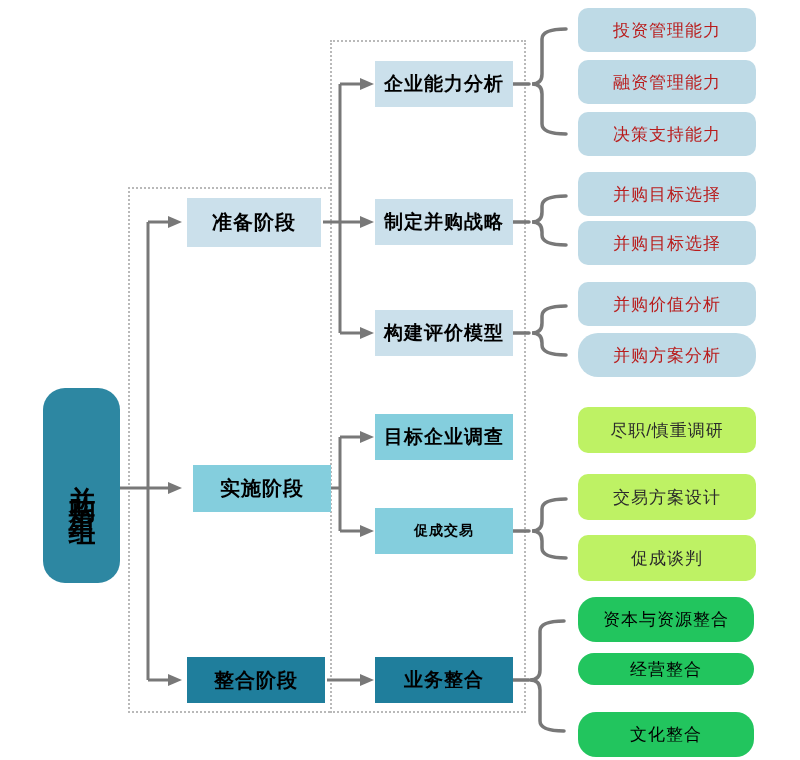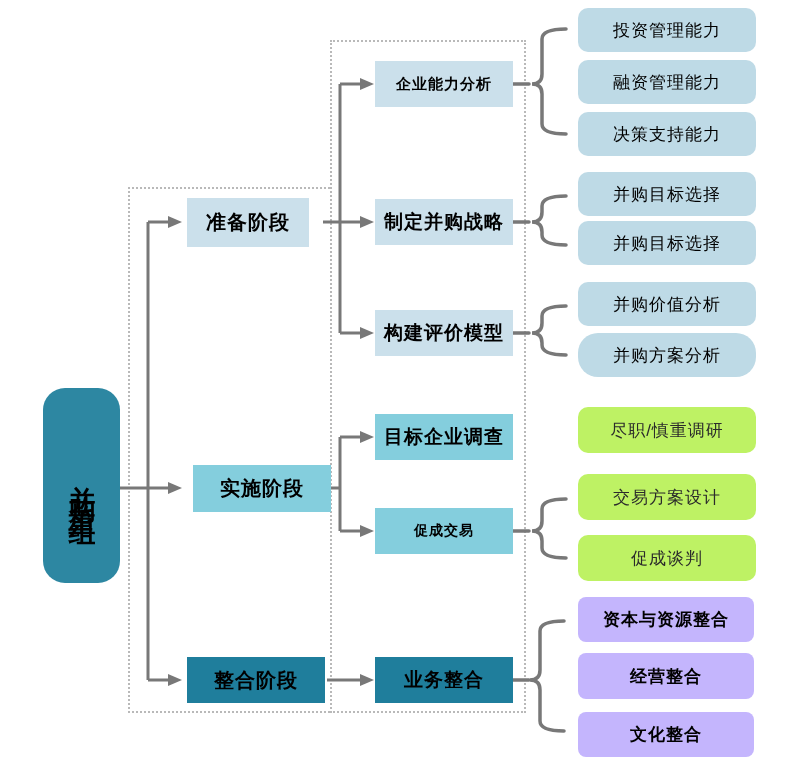--- a/index.html
+++ b/index.html
@@ -22,23 +22,23 @@
   .root-node .vtext{
     writing-mode:vertical-rl;text-orientation:upright;letter-spacing:0.42em;line-height:1;
   }
   .stage-pale,.lvl2-pale{background:#cbe0eb;}
   .stage-med,.lvl2-med{background:#84cedd;}
   .stage-teal,.lvl2-teal{background:#1f7e9c;}
   .stage-pale,.stage-med,.stage-teal,.lvl2-pale,.lvl2-med,.lvl2-teal{
     font-weight:bold;color:#000000;font-size:20px;letter-spacing:1px;
   }
   .leaf{border-radius:10px;font-size:17px;letter-spacing:1px;}
-  .leaf-pale{background:#bedae6;color:#000000;}
+  .leaf-pale{background:#bedae6;color:#b91c1c;}
   .leaf-med{background:#bef264;color:#2b2b2b;}
-  .leaf-teal{background:#c4b5fd;color:#000000;border-radius:8px;font-weight:bold;}
+  .leaf-teal{background:#22c55e;color:#000000;border-radius:18px;}
 </style>
 </head>
 <body>
 
 <div id="canvas">
 
   <div class="frame no-right" style="left:128px;top:187px;width:202px;height:526px;"></div>
   <div class="frame" style="left:330px;top:40px;width:196px;height:673px;"></div>
 
   <svg class="connectors" width="800" height="760" viewBox="0 0 800 760">
@@ -70,31 +70,31 @@
       <polygon points="360,431 374,437 360,443"></polygon>
       <polygon points="360,525 374,531 360,537"></polygon>
       <polygon points="360,674 374,680 360,686"></polygon>
     </g>
   </svg>
 
   <div class="node root-node" style="left:43px;top:388px;width:77px;height:195px;">
     <span class="vtext">并购重组</span>
   </div>
 
-  <div class="node stage-pale" style="left:187px;top:198px;width:122px;height:49px;justify-content:center;">
+  <div class="node stage-pale" style="left:187px;top:198px;width:134px;height:49px;justify-content:center;">
     <span>准备阶段</span>
   </div>
   <div class="node stage-med" style="left:193px;top:465px;width:138px;height:47px;">
     <span>实施阶段</span>
   </div>
   <div class="node stage-teal" style="left:187px;top:657px;width:138px;height:46px;">
     <span>整合阶段</span>
   </div>
 
-  <div class="node lvl2-pale" style="left:375px;top:61px;width:138px;height:46px;font-size:15px;">
+  <div class="node lvl2-pale" style="left:375px;top:61px;width:138px;height:46px;font-size:19px;">
     <span>企业能力分析</span>
   </div>
   <div class="node lvl2-pale" style="left:375px;top:199px;width:138px;height:46px;font-size:19px;align-items:center;">
     <span>制定并购战略</span>
   </div>
   <div class="node lvl2-pale" style="left:375px;top:310px;width:138px;height:46px;font-size:19px;">
     <span>构建评价模型</span>
   </div>
   <div class="node lvl2-med" style="left:375px;top:414px;width:138px;height:46px;font-size:19px;">
     <span>目标企业调查</span>
@@ -132,20 +132,20 @@
   </div>
   <div class="node leaf leaf-med" style="left:578px;top:474px;width:178px;height:46px;">
     <span>交易方案设计</span>
   </div>
   <div class="node leaf leaf-med" style="left:578px;top:535px;width:178px;height:46px;">
     <span>促成谈判</span>
   </div>
   <div class="node leaf leaf-teal" style="left:578px;top:597px;width:176px;height:45px;">
     <span>资本与资源整合</span>
   </div>
-  <div class="node leaf leaf-teal" style="left:578px;top:653px;width:176px;height:46px;text-align:right;">
+  <div class="node leaf leaf-teal" style="left:578px;top:653px;width:176px;height:32px;text-align:right;">
     <span>经营整合</span>
   </div>
   <div class="node leaf leaf-teal" style="left:578px;top:712px;width:176px;height:45px;">
     <span>文化整合</span>
   </div>
 
 </div>
 
 </body></html>

